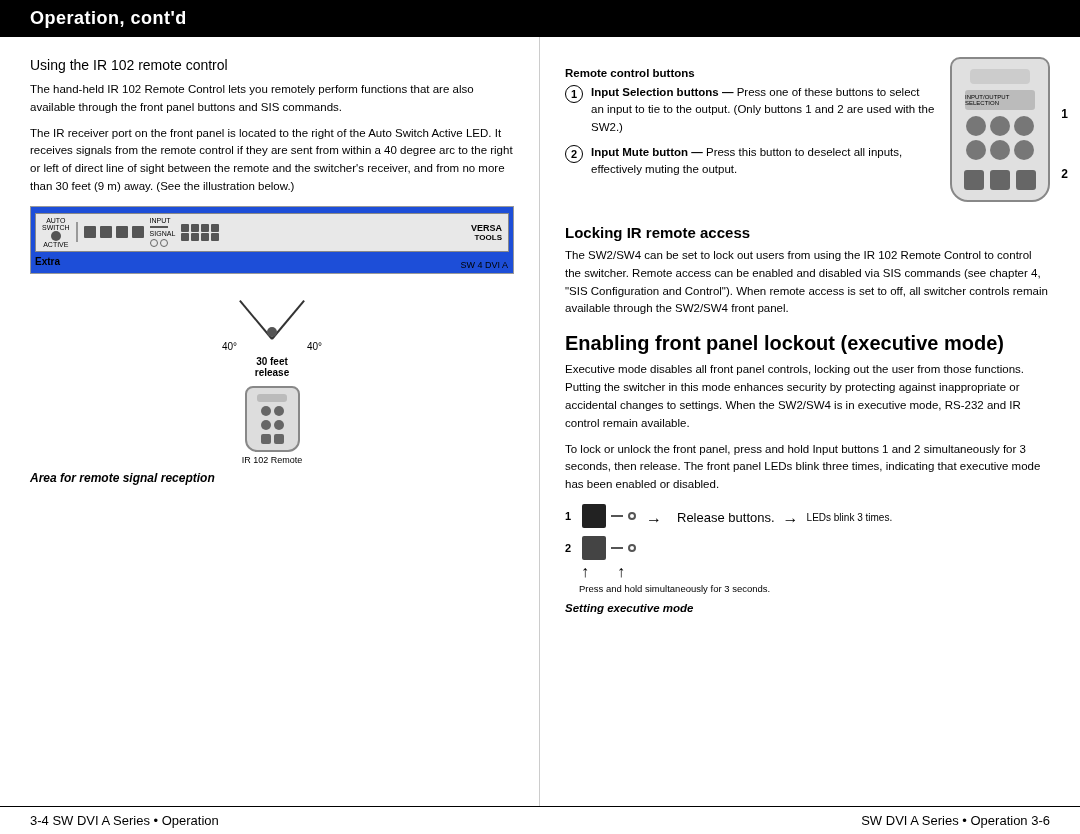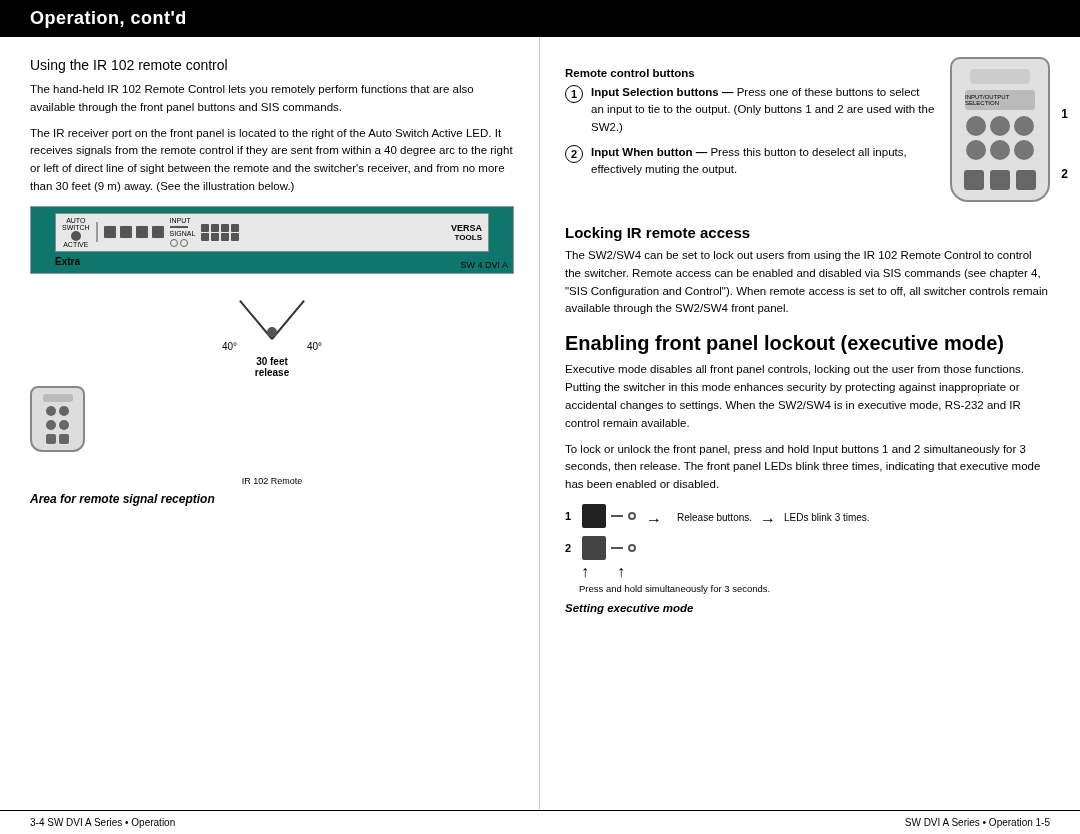--- a/index.html
+++ b/index.html
@@ -67,22 +67,22 @@
     p {
       font-size: 11.5px;
       line-height: 1.55;
       margin-bottom: 8px;
     }
 
     
     .device-diagram {
       border: 1px solid #999;
       margin: 10px 0;
-      padding: 6px 24px;
-      background: #0f766e;
+      padding: 6px 4px;
+      background: #1d4ed8;
       position: relative;
     }
 
     .device-top-bar {
       display: flex;
       align-items: center;
       justify-content: space-between;
       border: 1px solid #888;
       padding: 3px 6px;
       background: #e8e8e8;
@@ -281,21 +281,21 @@
     
     .page-footer {
       border-top: 1px solid #000;
       padding: 6px 30px;
       display: flex;
       justify-content: space-between;
       align-items: center;
     }
 
     .footer-left, .footer-right {
-      font-size: 10px;
+      font-size: 13px;
     }
 
     .clearfix::after {
       content: "";
       display: table;
       clear: both;
     }
 
     .sw4-label {
       font-size: 9px;
@@ -412,21 +412,21 @@
         <div style="display:flex;justify-content:space-between;width:100px;font-size:10px;margin-top:2px;">
           <span>40°</span>
           <span>40°</span>
         </div>
         <div style="font-size:10px;font-weight:bold;text-align:center;margin-top:4px;">
           <span>30 feet</span><br>
           <span>release</span>
         </div>
       </div>
 
-      <div style="display:flex;flex-direction:column;margin:6px auto;gap:21px;">
+      <div style="display:flex;flex-direction:column;align-items:center;margin:6px auto;">
         <div class="remote-body">
           <div class="remote-top"></div>
           <div class="remote-btns-row">
             <div class="remote-btn"></div>
             <div class="remote-btn"></div>
           </div>
           <div class="remote-btns-row">
             <div class="remote-btn"></div>
             <div class="remote-btn"></div>
           </div>
@@ -477,21 +477,21 @@
           <div class="numbered-item">
             <div class="num-circle">1</div>
             <div class="item-text">
               <span class="item-bold">Input Selection buttons —</span>
               <span>Press one of these buttons to select an input to tie to the output. (Only buttons 1 and 2 are used with the SW2.)</span>
             </div>
           </div>
           <div class="numbered-item">
             <div class="num-circle">2</div>
             <div class="item-text">
-              <span class="item-bold">Input When button — </span>
+              <span class="item-bold">Input Mute button — </span>
               <span>Press this button to deselect all inputs, effectively muting the output.</span>
             </div>
           </div>
         </div>
       </div>
 
       <div class="locking-section">
         <div class="locking-title">Locking IR remote access</div>
         <p>The SW2/SW4 can be set to lock out users from using the IR 102 Remote Control to control the switcher. Remote access can be enabled and disabled via SIS commands (see chapter 4, "SIS Configuration and Control"). When remote access is set to off, all switcher controls remain available through the SW2/SW4 front panel.</p>
       </div>
@@ -515,21 +515,21 @@
                 <span style="font-size:11px;font-weight:bold;width:12px;">2</span>
                 <div style="width:24px;height:24px;background:#444;border-radius:2px;"></div>
                 <div style="width:12px;height:2px;background:#555;"></div>
                 <div style="width:8px;height:8px;border:2px solid #555;border-radius:50%;"></div>
               </div>
             </div>
 
             <div style="display:flex;flex-direction:column;justify-content:center;padding-top:5px;">
               <div style="display:flex;align-items:center;gap:8px;">
                 <span style="font-size:16px;">→</span>
-                <span style="font-size:10px;padding-left:7px;">Release buttons.</span>
+                <span style="font-size:13px;padding-left:7px;">Release buttons.</span>
                 <span style="font-size:16px;">→</span>
                 <span style="font-size:10px;">LEDs blink 3 times.</span>
               </div>
             </div>
           </div>
 
           <div style="display:flex;gap:28px;margin-top:3px;margin-left:16px;">
             <span style="font-size:16px;">↑</span>
             <span style="font-size:16px;">↑</span>
           </div>
@@ -538,16 +538,16 @@
 
         <div style="font-style:italic;font-weight:bold;font-size:11.5px;margin-top:8px;">Setting executive mode</div>
 
       </div>
 
     </div>
   </div>
 
   <div class="page-footer">
     <span class="footer-left">3-4    SW DVI A Series • Operation</span>
-    <span class="footer-right">SW DVI A Series • Operation    1-5</span>
+    <span class="footer-right">SW DVI A Series • Operation    3-6</span>
   </div>
 
 </div>
 
 </body></html>

